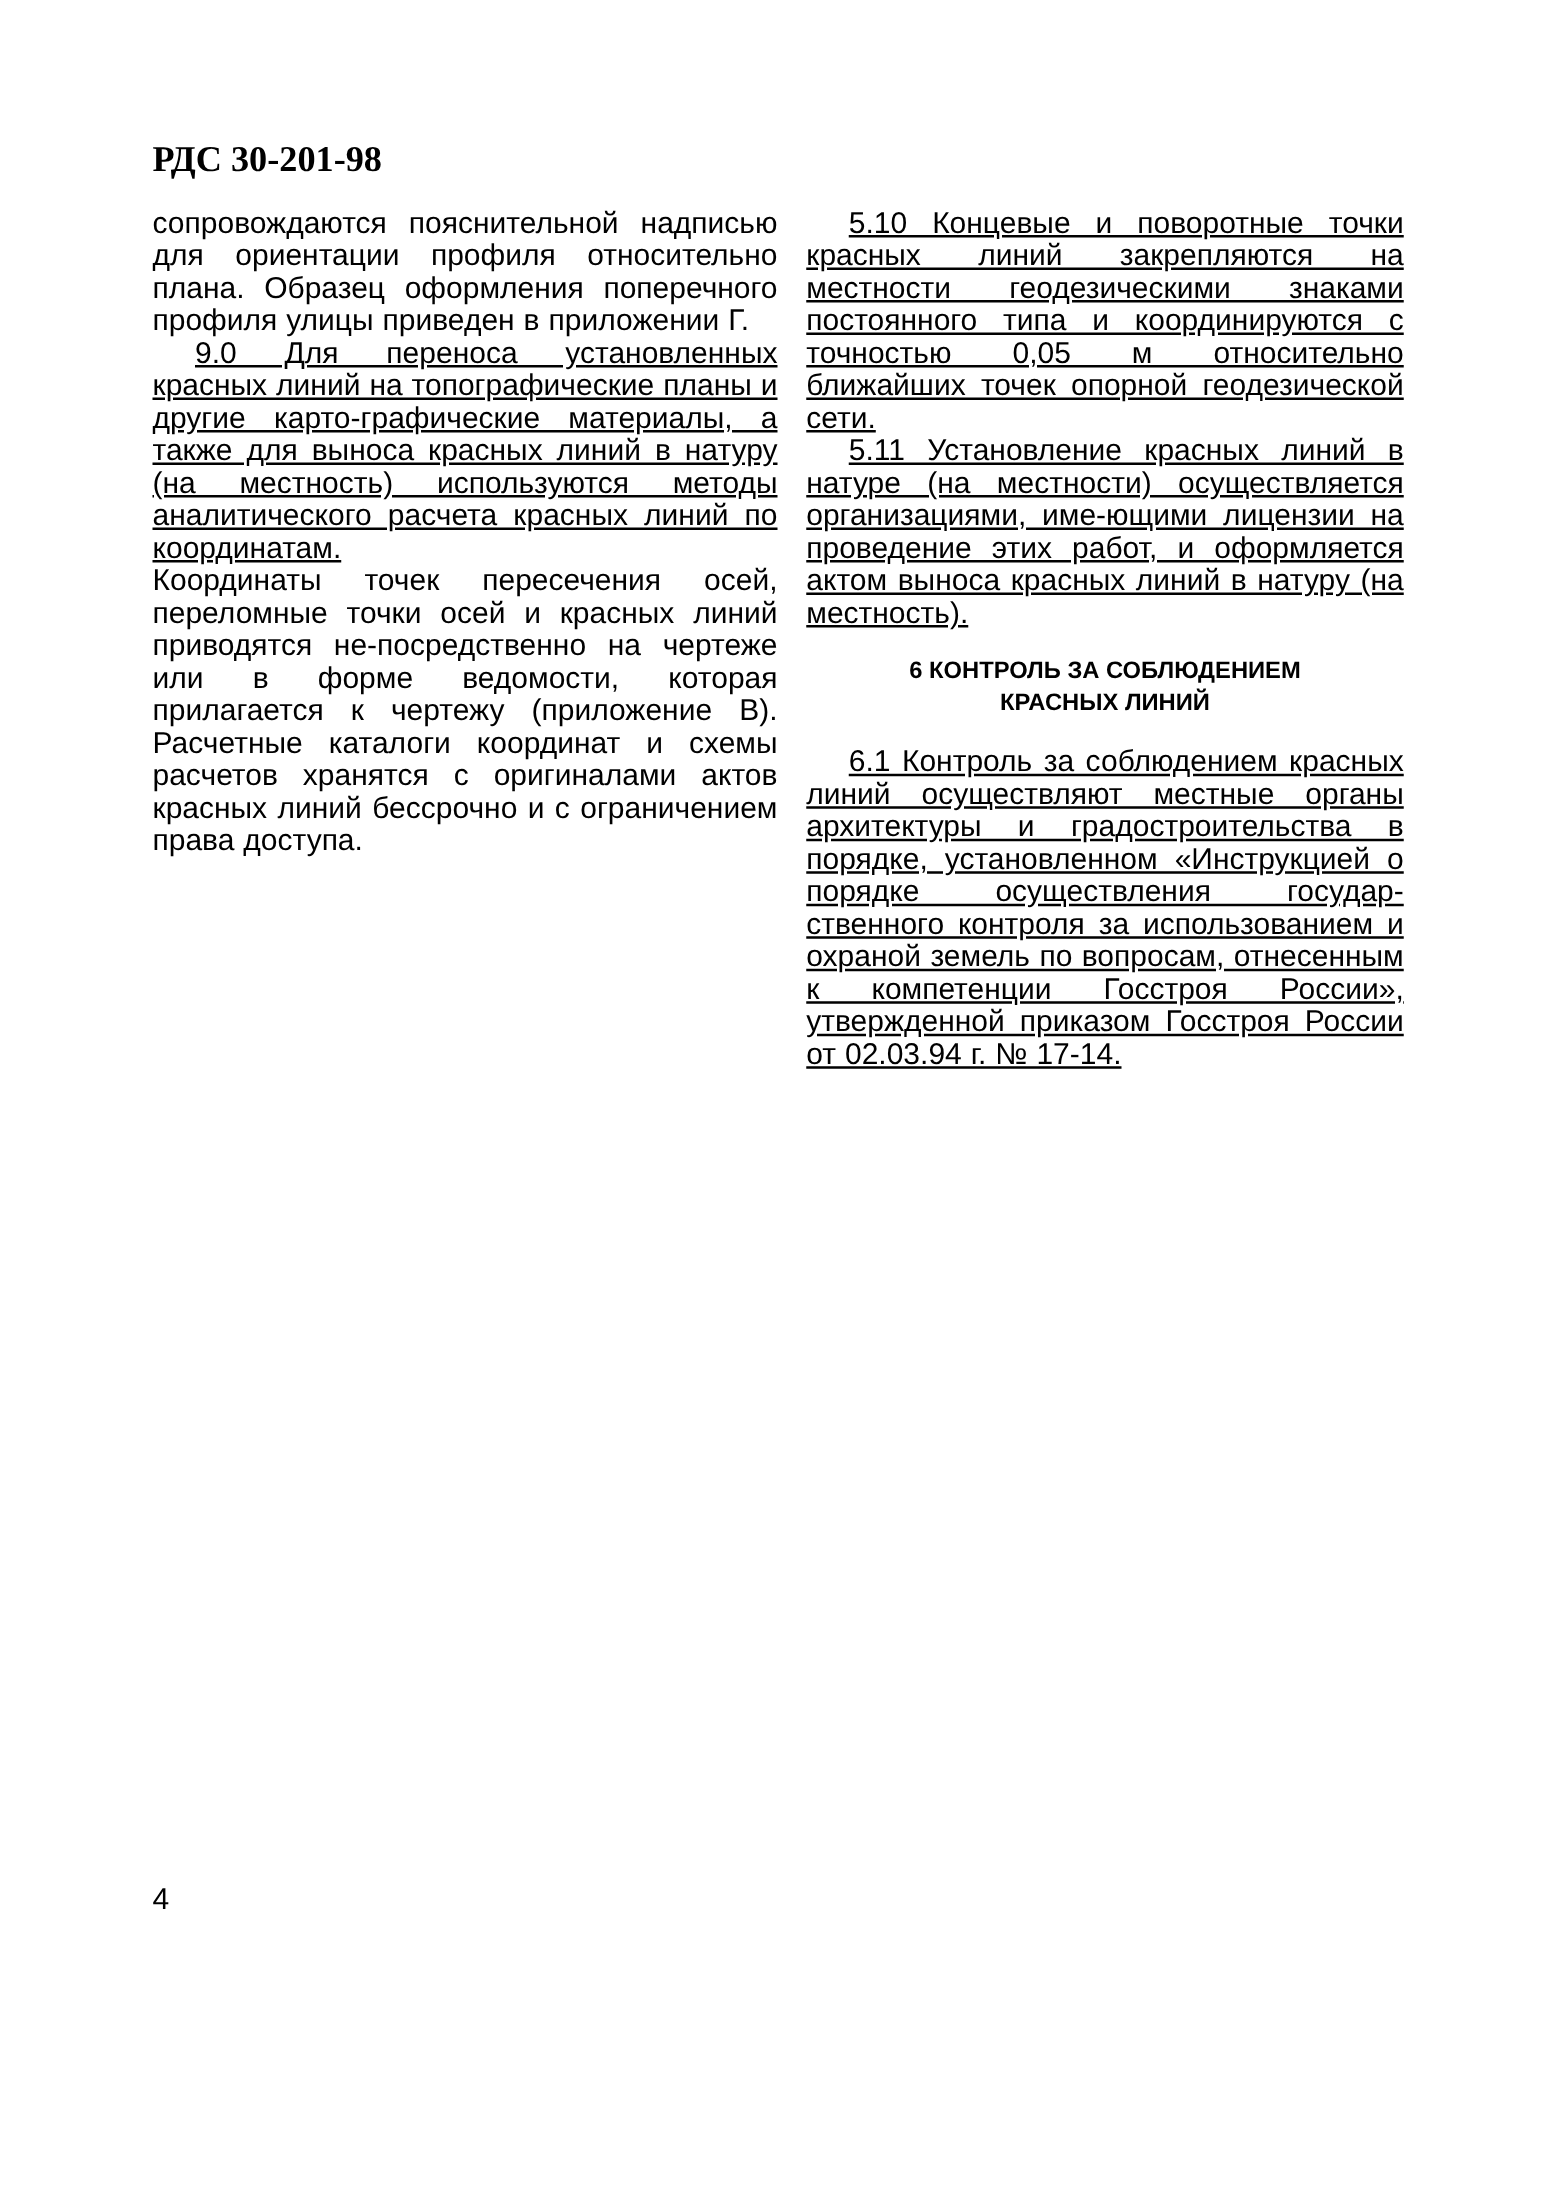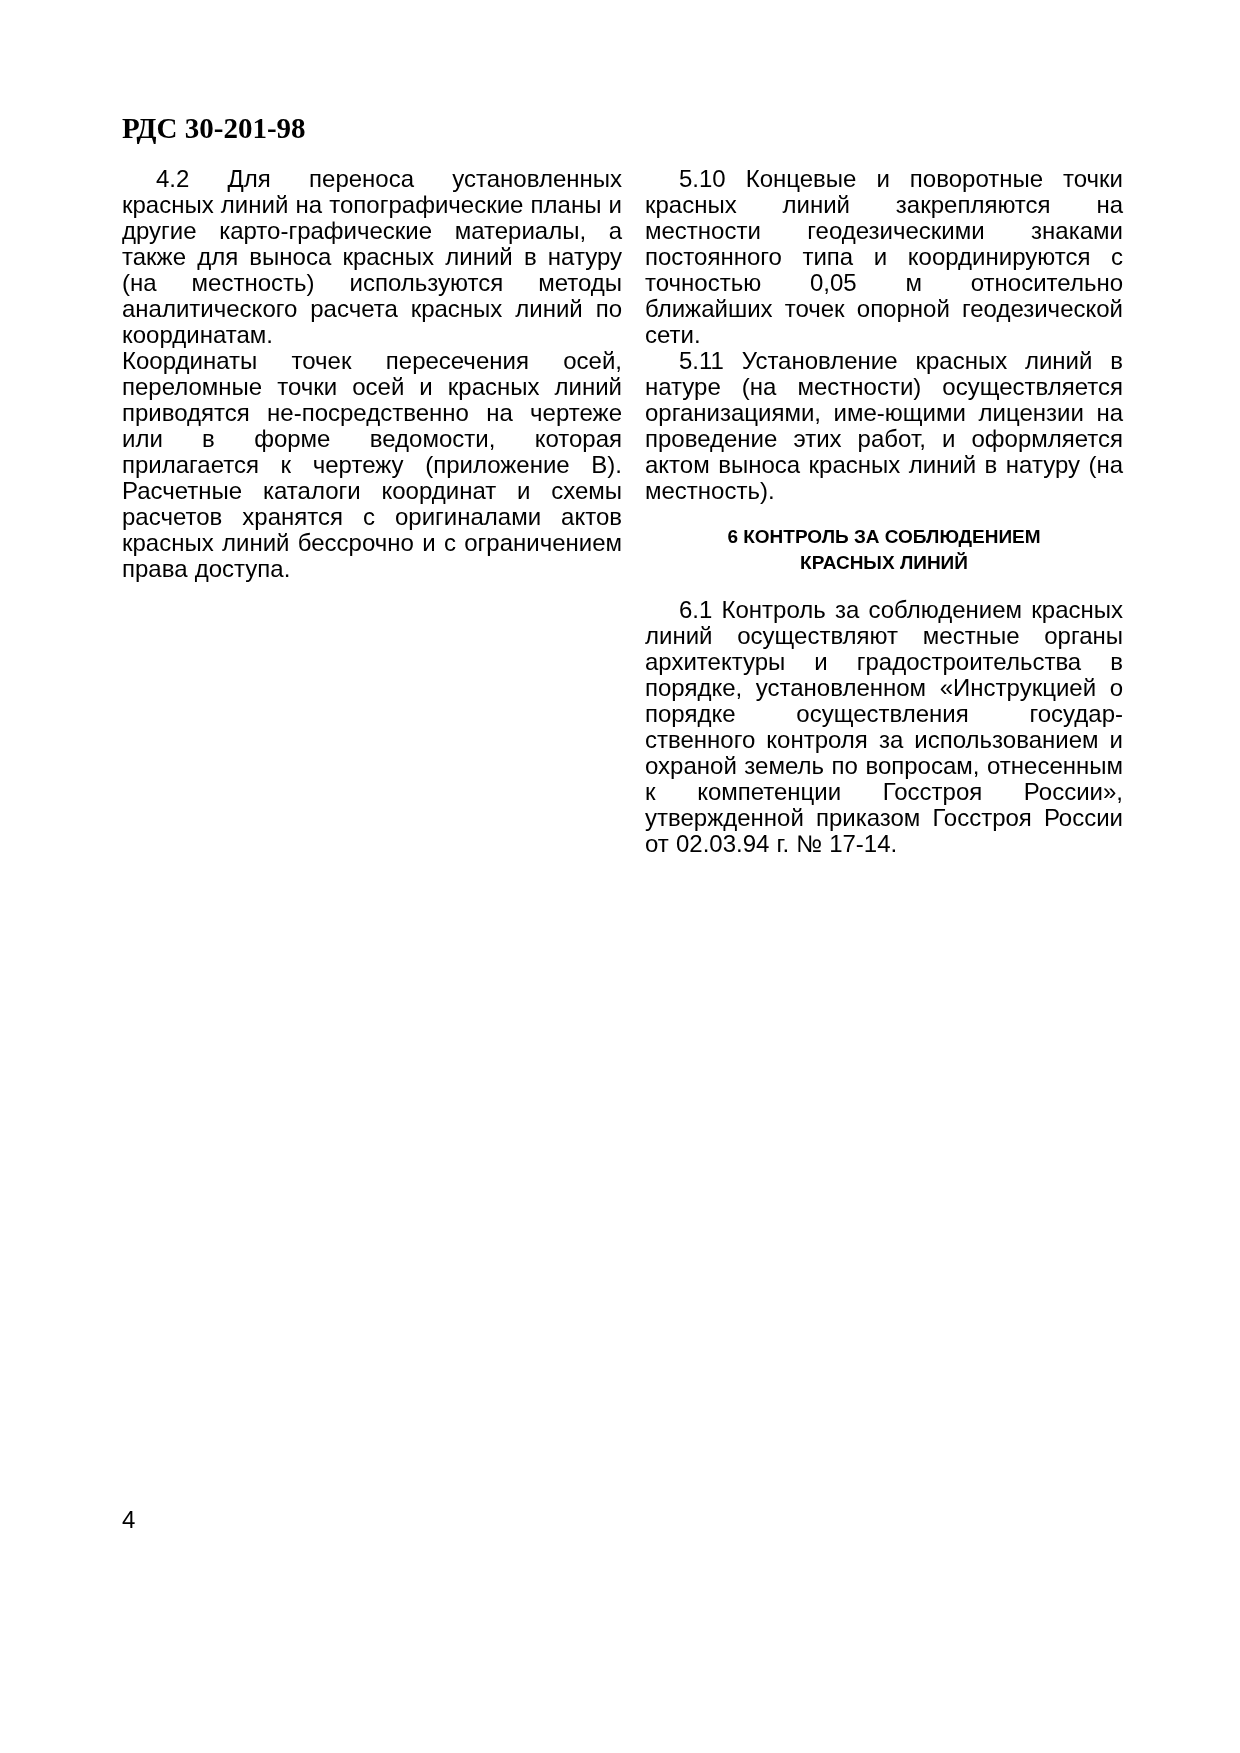--- a/index.html
+++ b/index.html
@@ -45,20 +45,21 @@
   }
   p.body-par {
     margin: 0;
     font-size: 24px;
     line-height: 26px;
     text-align: justify;
     word-spacing: 0.5px;
   }
   p.indent {
     text-indent: 34px;
+    text-decoration: underline;
   }
   .section-heading {
     margin: 20px 0 21px 0;
     font-size: 19px;
     line-height: 26px;
     font-weight: bold;
     text-align: center;
   }
   .page-number {
     position: absolute;
@@ -71,21 +72,22 @@
 </head>
 <body>
 
 <div class="page">
 
   <div class="doc-header">РДС 30-201-98</div>
 
   <div class="columns">
 
     <div class="col-left">
-      <p class="body-par indent">4.2 Для переноса установленных красных линий на топографические планы и другие карто-графические материалы, а также для выноса красных линий в натуру (на местность) используются методы аналитического расчета красных линий по координатам.</p>
+      <p class="body-par">сопровождаются пояснительной надписью для ориентации профиля относительно плана. Образец оформления поперечного профиля улицы приведен в приложении Г.</p>
+      <p class="body-par indent">9.0 Для переноса установленных красных линий на топографические планы и другие карто-графические материалы, а также для выноса красных линий в натуру (на местность) используются методы аналитического расчета красных линий по координатам.</p>
       <p class="body-par">Координаты точек пересечения осей, переломные точки осей и красных линий приводятся не-посредственно на чертеже или в форме ведомости, которая прилагается к чертежу (приложение В). Расчетные каталоги координат и схемы расчетов хранятся с оригиналами актов красных линий бессрочно и с ограничением права доступа.</p>
     </div>
 
     <div class="col-right">
       <p class="body-par indent">5.10 Концевые и поворотные точки красных линий закрепляются на местности геодезическими знаками постоянного типа и координируются с точностью 0,05 м относительно ближайших точек опорной геодезической сети.</p>
       <p class="body-par indent">5.11 Установление красных линий в натуре (на местности) осуществляется организациями, име-ющими лицензии на проведение этих работ, и оформляется актом выноса красных линий в натуру (на местность).</p>
 
       <div class="section-heading">
         <div>6 КОНТРОЛЬ ЗА СОБЛЮДЕНИЕМ</div>
         <div>КРАСНЫХ ЛИНИЙ</div>

